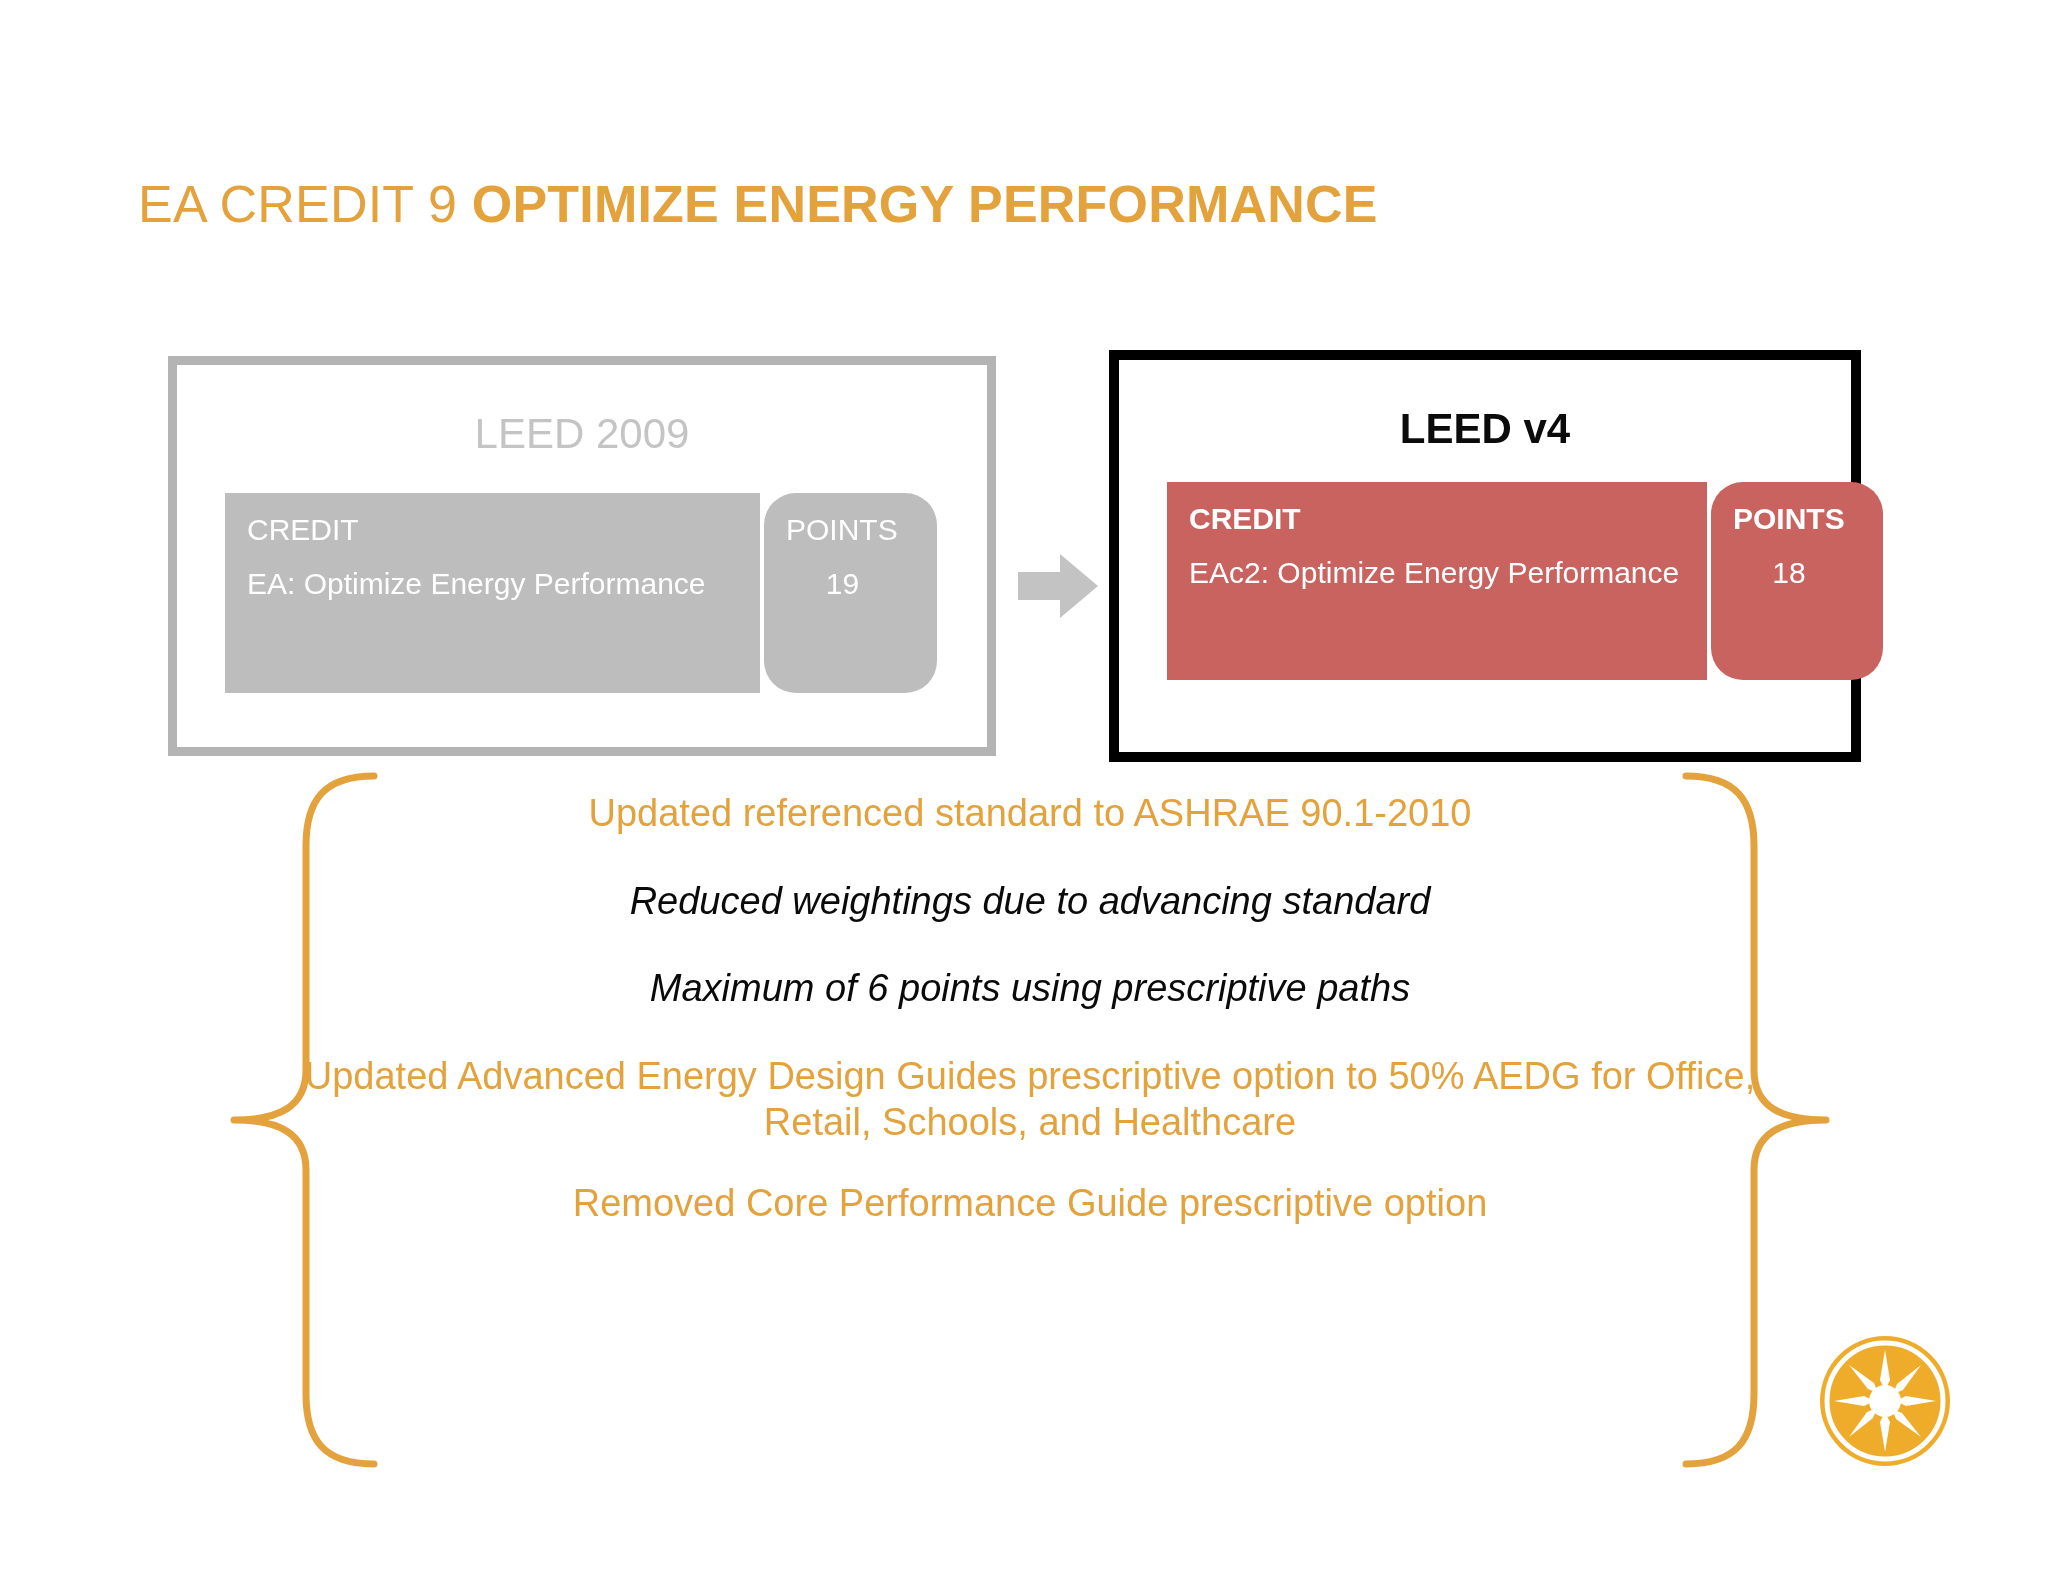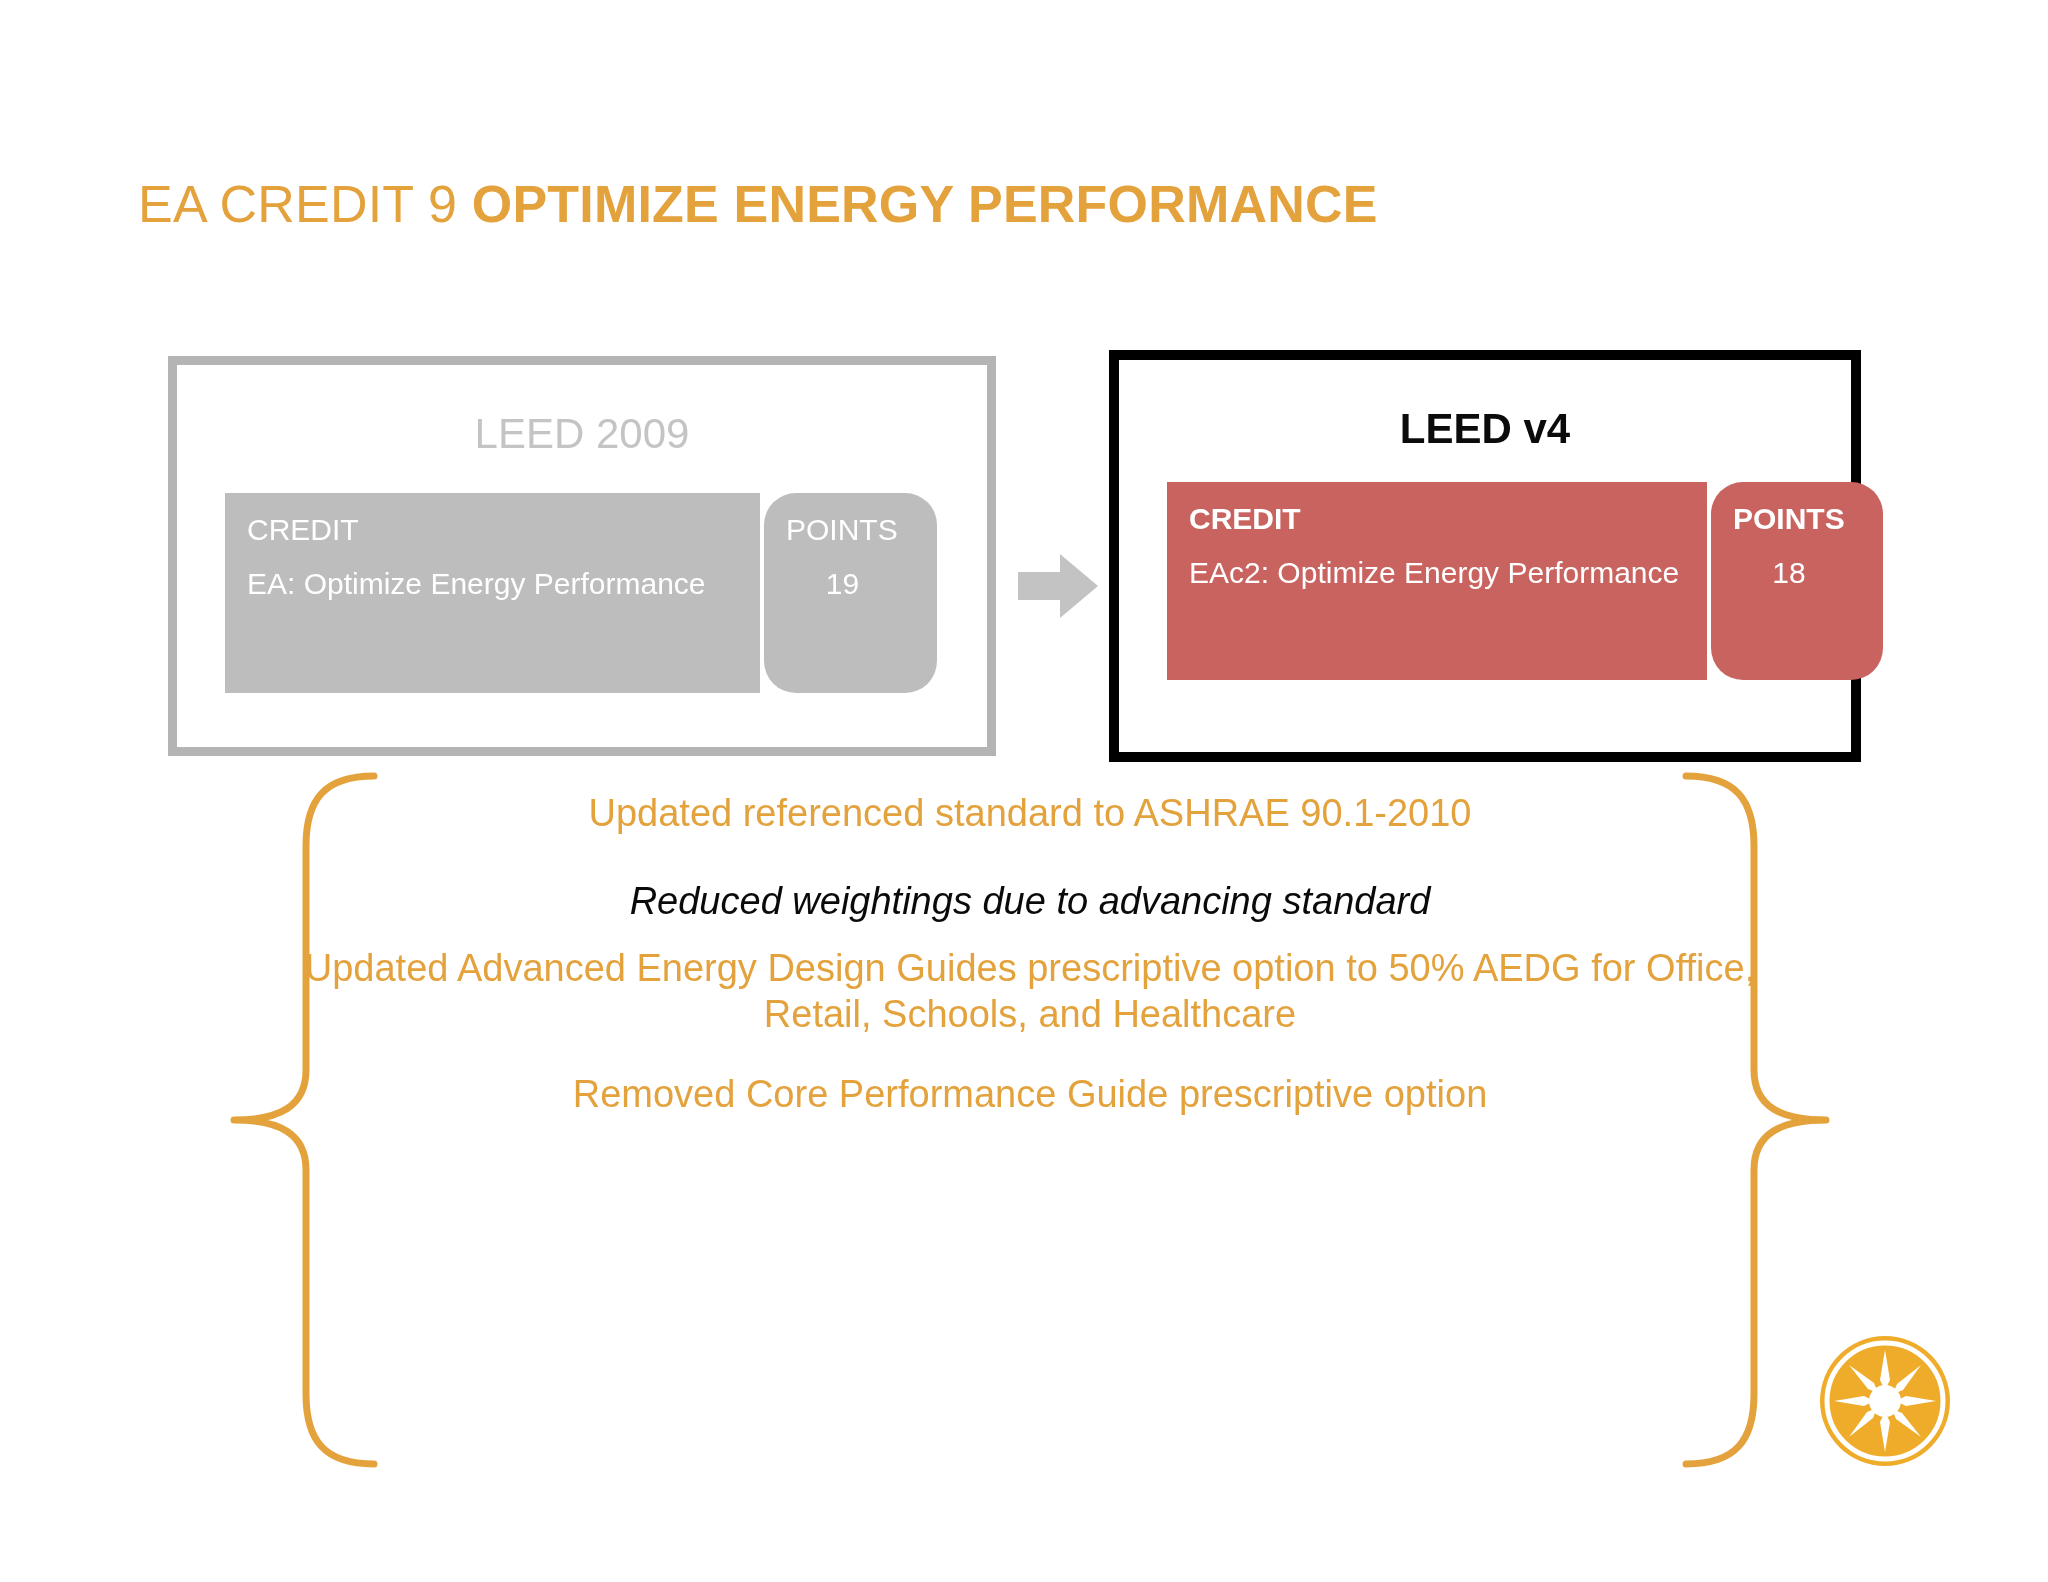--- a/index.html
+++ b/index.html
@@ -163,21 +163,21 @@
     line-height: 1.22;
     color: #e3a23c;
     font-weight: 400;
     margin: 0 0 34px 0;
   }
   .bullet.emph {
     color: #0a0a0a;
     font-style: italic;
   }
   .bullet.b-1 { margin-bottom: 42px; }
-  .bullet.b-2 { margin-bottom: 20px; }
+  .bullet.b-2 { margin-bottom: 40px; }
   .bullet.b-3 { margin-bottom: 42px; }
   .bullet.b-4 { margin-bottom: 34px; }
   .bullet.b-5 { margin-bottom: 34px; }
   .bullet.b-6 { margin-bottom: 0; }
 
   
   .sun-logo {
     position: absolute;
     left: 1818px;
     top: 1334px;
@@ -242,20 +242,21 @@
     <svg width="150" height="700" viewBox="0 0 150 700" aria-hidden="true">
       <path d="M4 6 C 54 6 72 30 72 76 L 72 300 C 72 336 98 350 144 350 C 98 350 72 364 72 400 L 72 624 C 72 670 54 694 4 694" fill="none" stroke="#e3a23c" stroke-width="7" stroke-linecap="round" stroke-linejoin="round"></path>
     </svg>
   </div>
 
 </div>
 
 <div class="bullet-list">
   <p class="bullet b-1">Updated referenced standard to ASHRAE 90.1-2010</p>
   <p class="bullet emph b-2">Reduced weightings due to advancing standard</p>
+  <p class="bullet emph b-3">Maximum of 6 points using prescriptive paths</p>
   <p class="bullet b-4">Updated Advanced Energy Design Guides prescriptive option to 50% AEDG for Office, Retail, Schools, and Healthcare</p>
   <p class="bullet b-6">Removed Core Performance Guide prescriptive option</p>
 </div>
 
 <div class="sun-logo">
   <svg width="134" height="134" viewBox="0 0 134 134" aria-hidden="true">
     <circle cx="67" cy="67" r="65" fill="#eeac2a"></circle>
     <circle cx="67" cy="67" r="58" fill="none" stroke="#ffffff" stroke-width="5"></circle>
     <g fill="#ffffff">
       <polygon points="67,16 72,46 67,56 62,46"></polygon>

